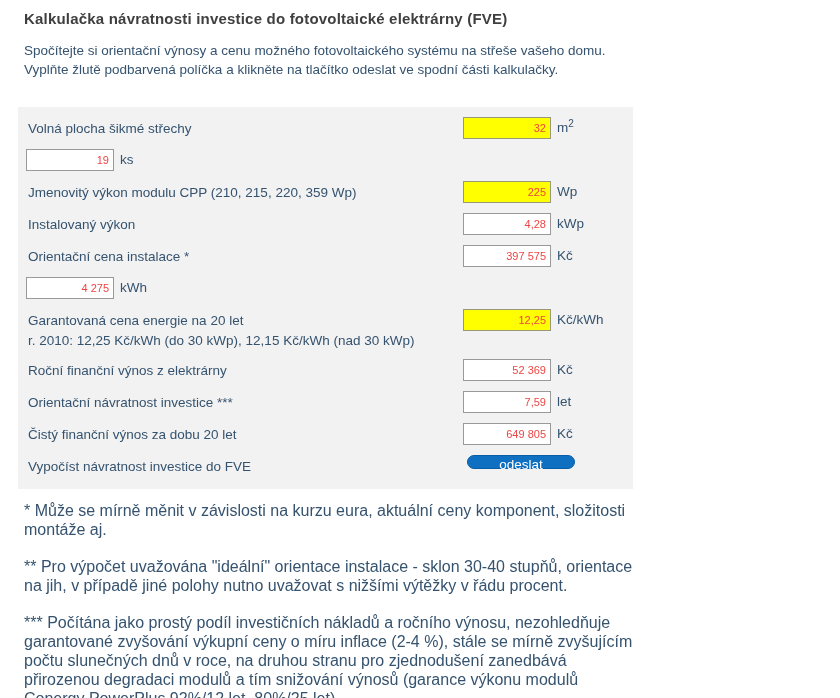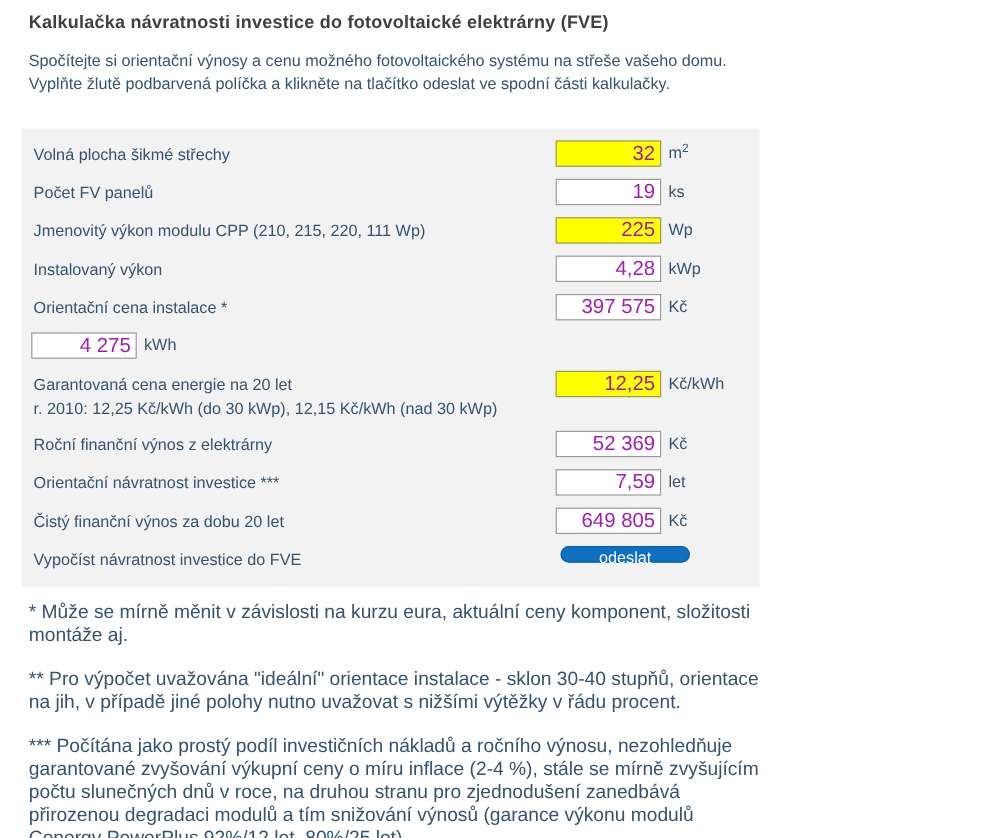--- a/index.html
+++ b/index.html
@@ -58,22 +58,22 @@
   .input-cell {
     display: flex;
     align-items: flex-start;
   }
   .field-input {
     width: 88px;
     height: 22px;
     border: 1px solid #999999;
     background: #ffffff;
     font-family: "Liberation Sans", sans-serif;
-    font-size: 17px;
-    color: #a21caf;
+    font-size: 11px;
+    color: #ef4444;
     text-align: right;
     padding: 0 4px;
     outline: none;
   }
   .field-input.editable {
     background: #ffff00;
     border-color: #98987a;
   }
   .unit {
     font-size: 13.5px;
@@ -120,28 +120,27 @@
   <div class="form-box">
     <div>
         <div class="form-row">
           <div class="label-cell"><span>Volná plocha šikmé střechy</span></div>
           <div class="input-cell">
             <input type="text" class="field-input editable" value="32" style="">
             <span class="unit">m<sup>2</sup></span>
           </div>
         </div>
         <div class="form-row">
-          <div class="label-cell"><span>Počet FV panelů</span></div>
           <div class="input-cell">
             <input type="text" class="field-input" value="19" readonly="readonly" style="">
             <span class="unit">ks</span>
           </div>
         </div>
         <div class="form-row">
-          <div class="label-cell"><span>Jmenovitý výkon modulu CPP (210, 215, 220, 111 Wp)</span></div>
+          <div class="label-cell"><span>Jmenovitý výkon modulu CPP (210, 215, 220, 359 Wp)</span></div>
           <div class="input-cell">
             <input type="text" class="field-input editable" value="225" style="">
             <span class="unit">Wp</span>
           </div>
         </div>
         <div class="form-row">
           <div class="label-cell"><span>Instalovaný výkon</span></div>
           <div class="input-cell">
             <input type="text" class="field-input" value="4,28" readonly="readonly" style="">
             <span class="unit">kWp</span>

